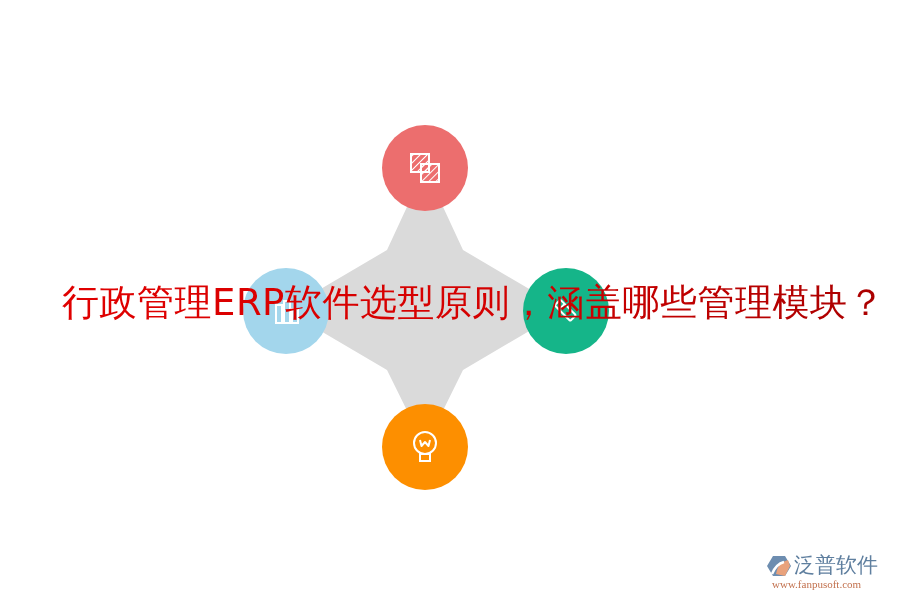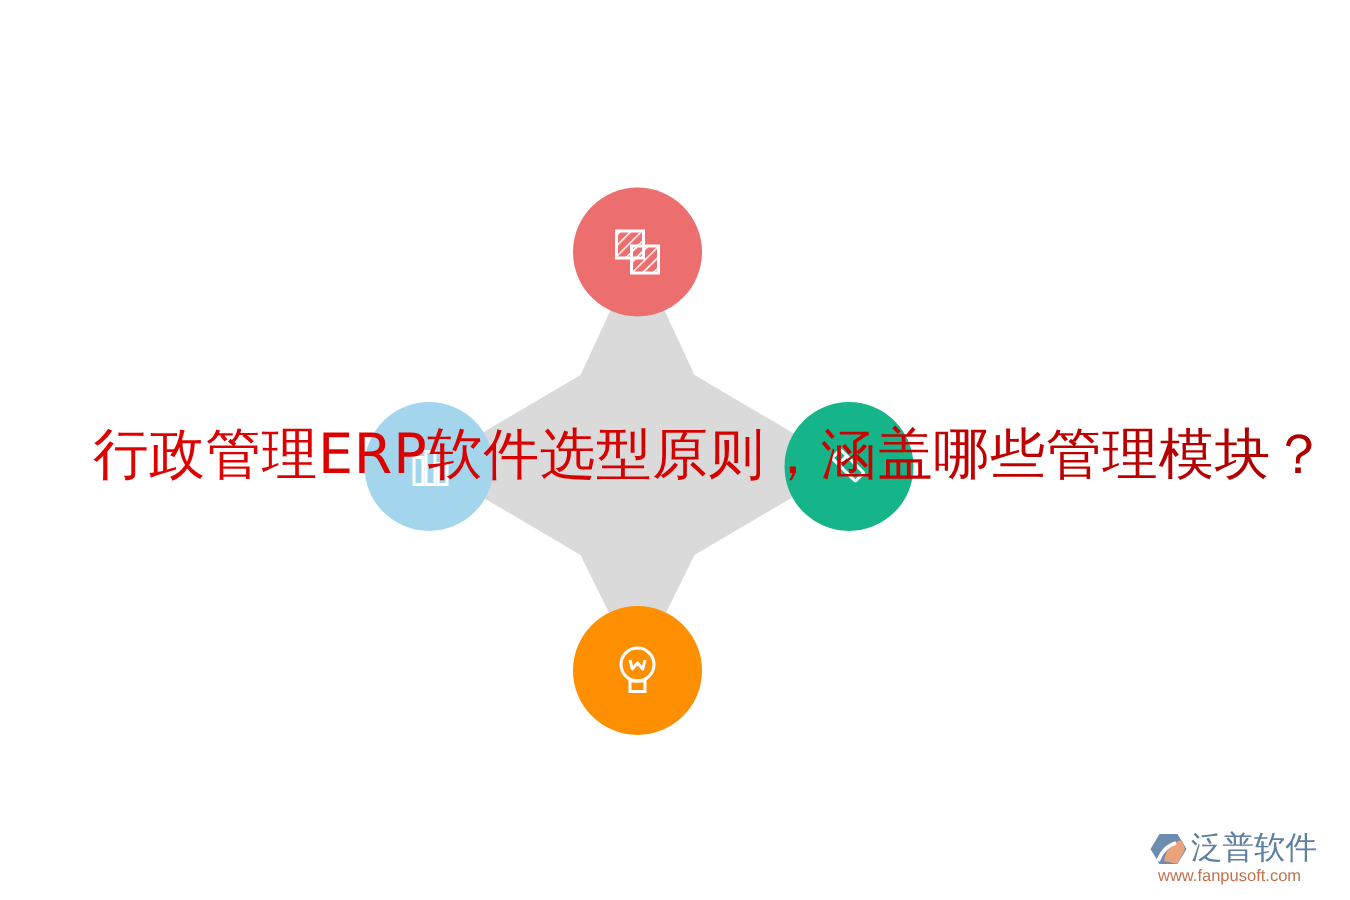--- a/index.html
+++ b/index.html
@@ -27,21 +27,21 @@
       color: transparent;
     }
     .logo { position: absolute; left: 766px; top: 552px; width: 130px; height: 40px; }
     .logo-mark { position: absolute; left: 0; top: 2px; width: 26px; height: 24px; }
     .logo-name {
       position: absolute; left: 28px; top: 0px; font-size: 21px; line-height: 26px;
       color: #5f7f9f; white-space: nowrap;
     }
     .logo-url {
       position: absolute; left: 6px; top: 26px; font-size: 11px; line-height: 13px;
-      color: #c2714e; font-family: Liberation Sans, sans-serif; white-space: nowrap;
+      color: #c2714e; font-family: Liberation Serif, serif; white-space: nowrap;
     }
   </style>
 </head>
 <body>
 
 <svg class="star" viewBox="0 0 900 600">
   <path d="M425,168 L463,250 L565,310 L463,370 L425,447 L387,370 L285,310 L387,250 Z" fill="#dadada"></path>
 </svg>
 
 <div class="node" id="node-top">

